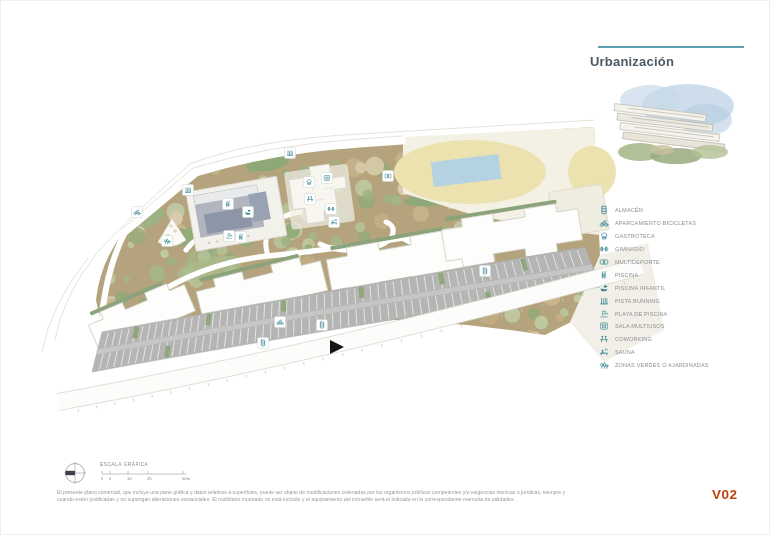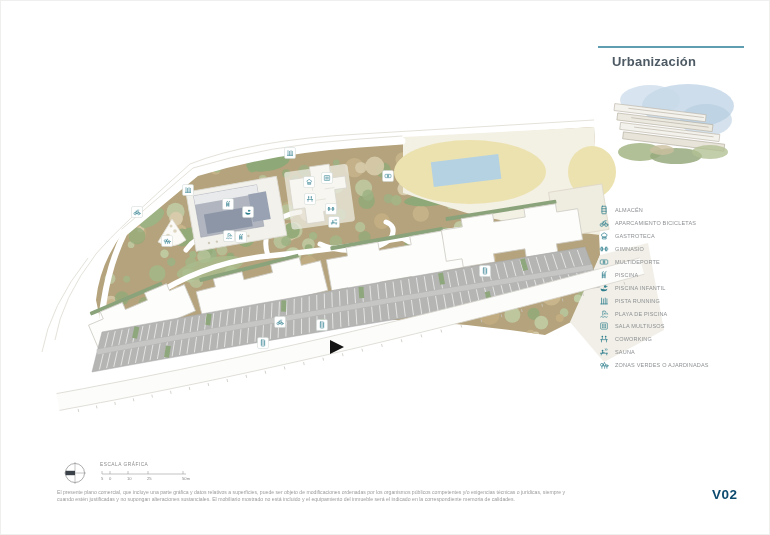--- a/index.html
+++ b/index.html
@@ -1,29 +1,29 @@
 <!DOCTYPE html>
 <html><head>
 <meta charset="utf-8">
 <style>
   html,body{margin:0;padding:0;background:#ffffff;}
   #sheet{position:relative;width:770px;height:535px;background:#ffffff;overflow:hidden;
          font-family:"Liberation Sans",sans-serif;box-shadow:inset 0 0 0 1px #efefee;}
   #plan-svg{position:absolute;left:0;top:0;}
   
   #rule{position:absolute;left:598px;top:46px;width:146px;height:2px;background:#5f9db1;}
-  #title{position:absolute;left:612px;top:54px;font-size:13px;font-weight:bold;color:#4d5a64;letter-spacing:.2px;}
+  #title{position:absolute;left:590px;top:54px;font-size:13px;font-weight:bold;color:#4d5a64;letter-spacing:.2px;}
   #render{position:absolute;left:606px;top:80px;}
   
   #legend{position:absolute;left:599px;top:204px;width:165px;}
   .lg-row{display:flex;align-items:center;height:12.9px;}
   .lg-ic{width:10px;height:10px;flex:0 0 10px;color:#2e7e8d;margin-right:6px;}
   .lg-lb{font-size:6px;color:#8d9093;letter-spacing:.2px;white-space:nowrap;transform:scale(.92);transform-origin:left center;}
   
-  #version{position:absolute;left:712px;top:487px;font-size:13.5px;font-weight:bold;color:#0c4a6e;letter-spacing:.5px;}
+  #version{position:absolute;left:712px;top:487px;font-size:13.5px;font-weight:bold;color:#c2410c;letter-spacing:.5px;}
 </style>
 </head>
 <body>
 
 <div id="sheet">
 
   <svg id="plan-svg" width="770" height="535" viewBox="0 0 770 535">
     <defs>
       <clipPath id="siteClip">
         <path d="M125,230 L196,171 Q270,148 360,142 L594,127 L600,255 L575,320 L545,335 Q320,300 104,338 L96,300 Q100,262 125,230 Z"></path>

